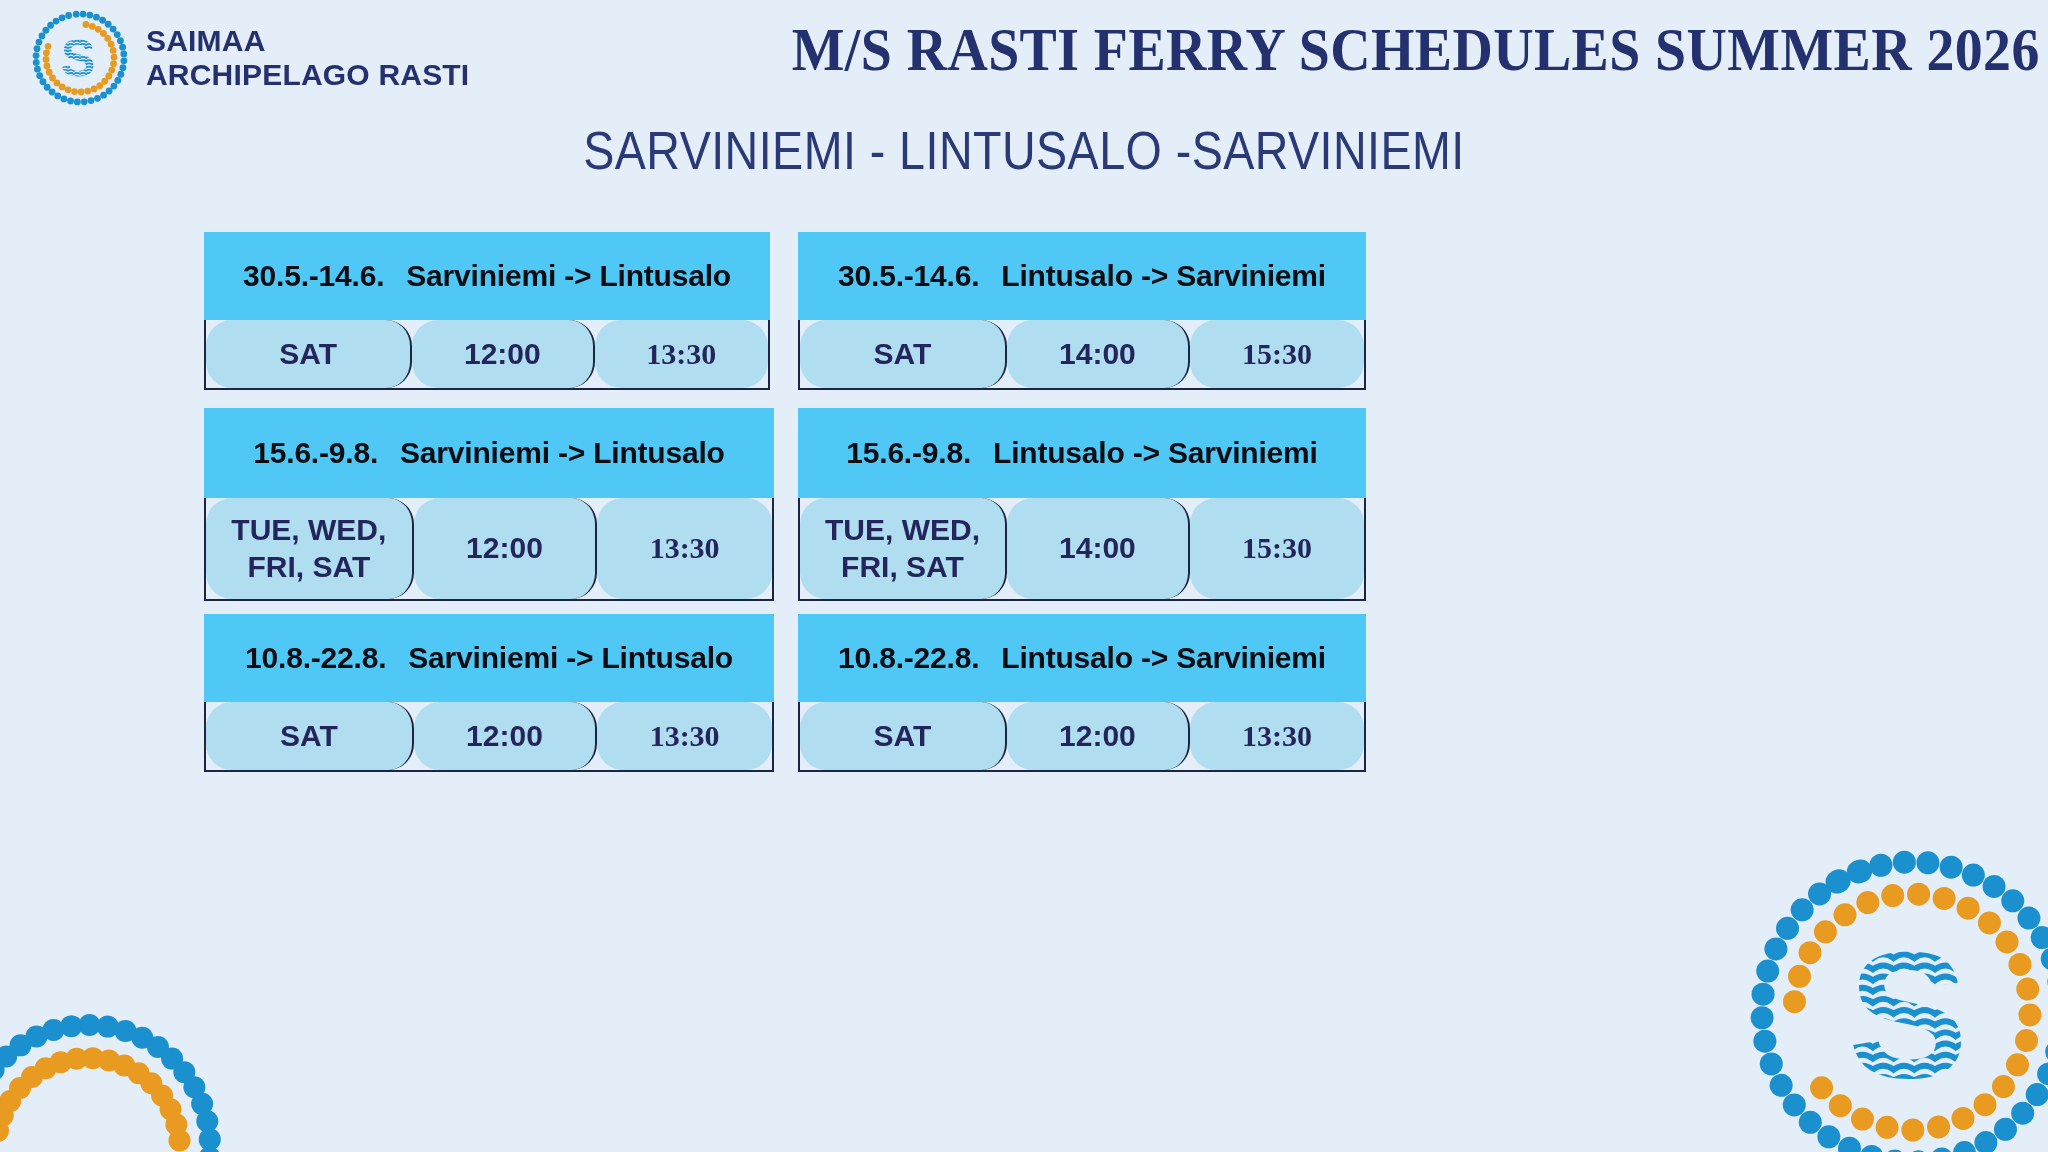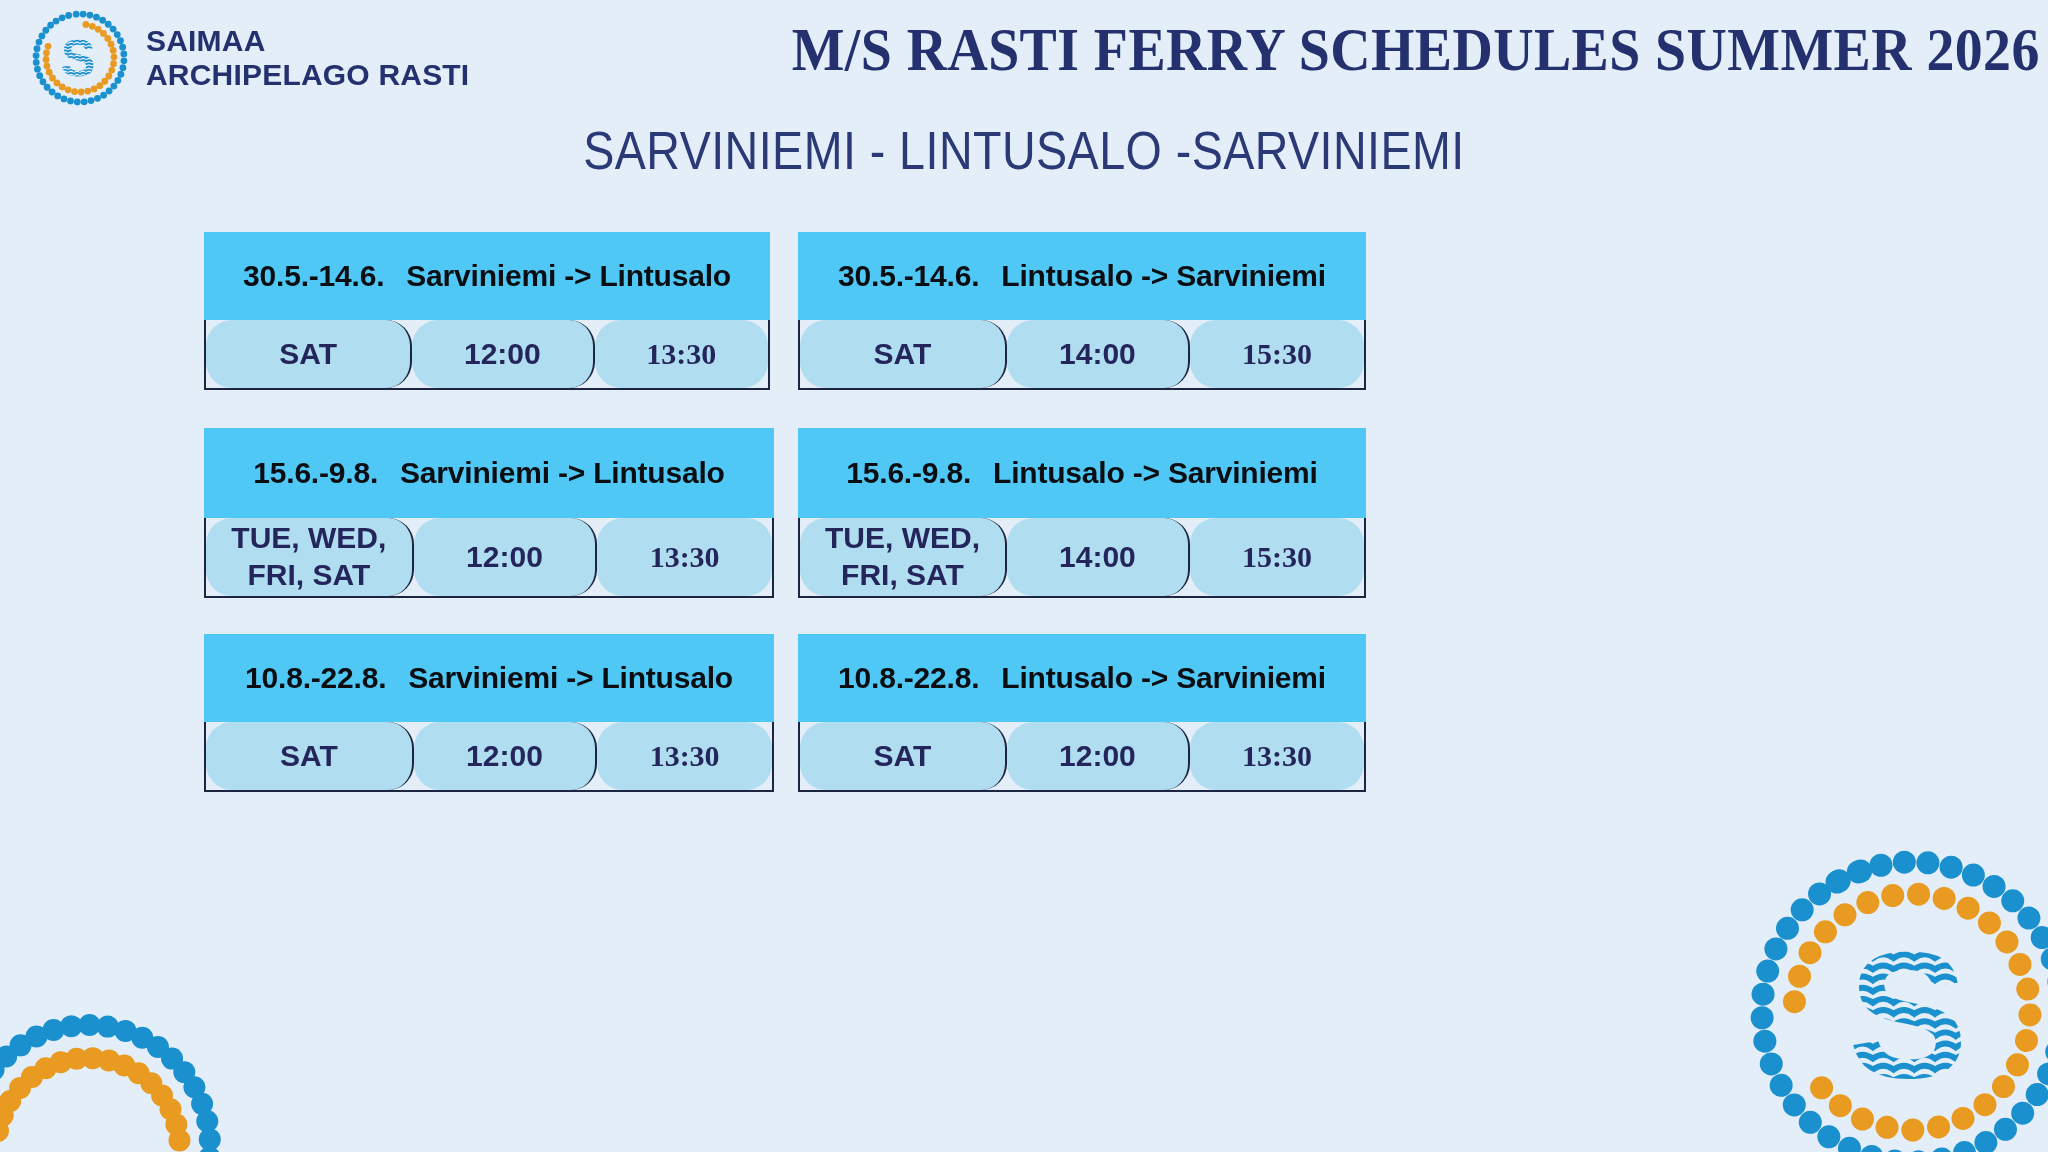--- a/index.html
+++ b/index.html
@@ -67,21 +67,21 @@
 
   
   .grid {
     position: absolute;
     top: 232px;
     left: 0;
     width: 2048px;
   }
   .grid-row {
     position: relative;
-    height: 196px;
+    height: 176px;
   }
   .grid-row.r2 { height: 206px; }
 
   .sched {
     position: absolute;
     width: 572px;
   }
   .sched.col-left  { left: 204px; }
   .sched.col-right { left: 798px; }
 
@@ -120,21 +120,21 @@
     border-radius: 26px;
   }
   .cell:last-child { border-right: none; font-family: Liberation Serif, serif; }
   .cell.days  { flex: 0 0 36.7%; }
   .cell.time  { flex: 1 1 auto; }
 
   
   .r1 .sched-head, .r3 .sched-head { height: 88px; }
   .r1 .sched-body, .r3 .sched-body { height: 70px; }
   .r2 .sched-head { height: 90px; }
-  .r2 .sched-body { height: 80px; }
+  .r2 .sched-body { height: 103px; }
 
   .r1 .sched.col-left  .sched-head { font-size: 30px; }
 
   
   .r1 .col-left  { width: 566px; left: 204px; }
   .r1 .col-right { width: 568px; left: 798px; }
   .r2 .col-left  { width: 570px; left: 204px; }
   .r2 .col-right { width: 568px; left: 798px; }
   .r3 .col-left  { width: 570px; left: 204px; }
   .r3 .col-right { width: 568px; left: 798px; }

